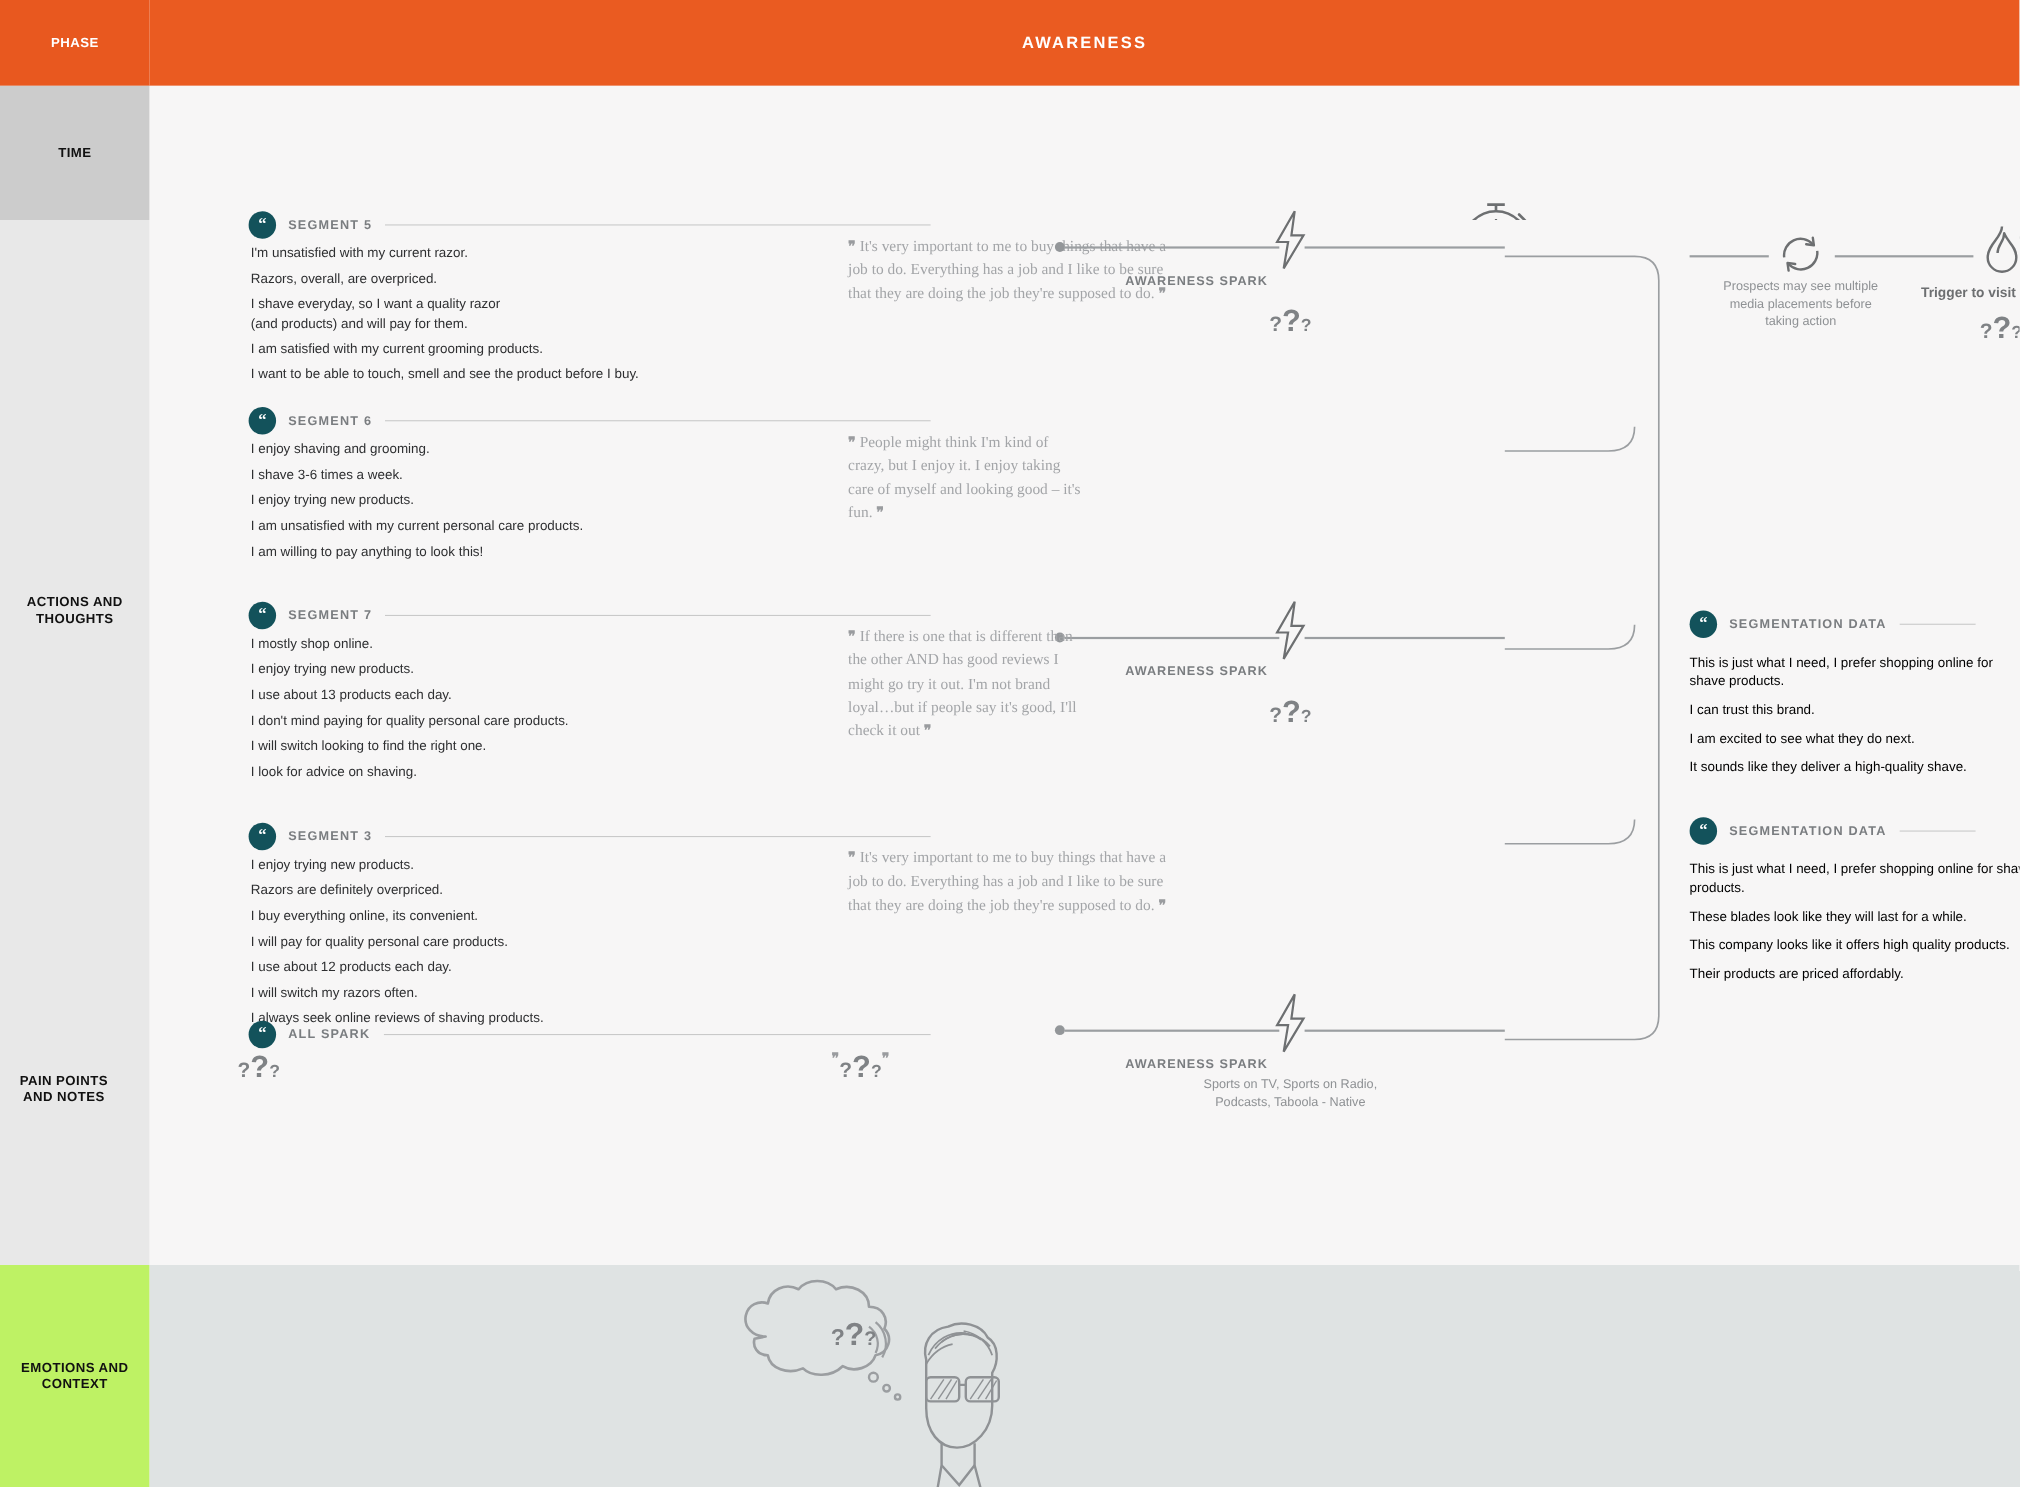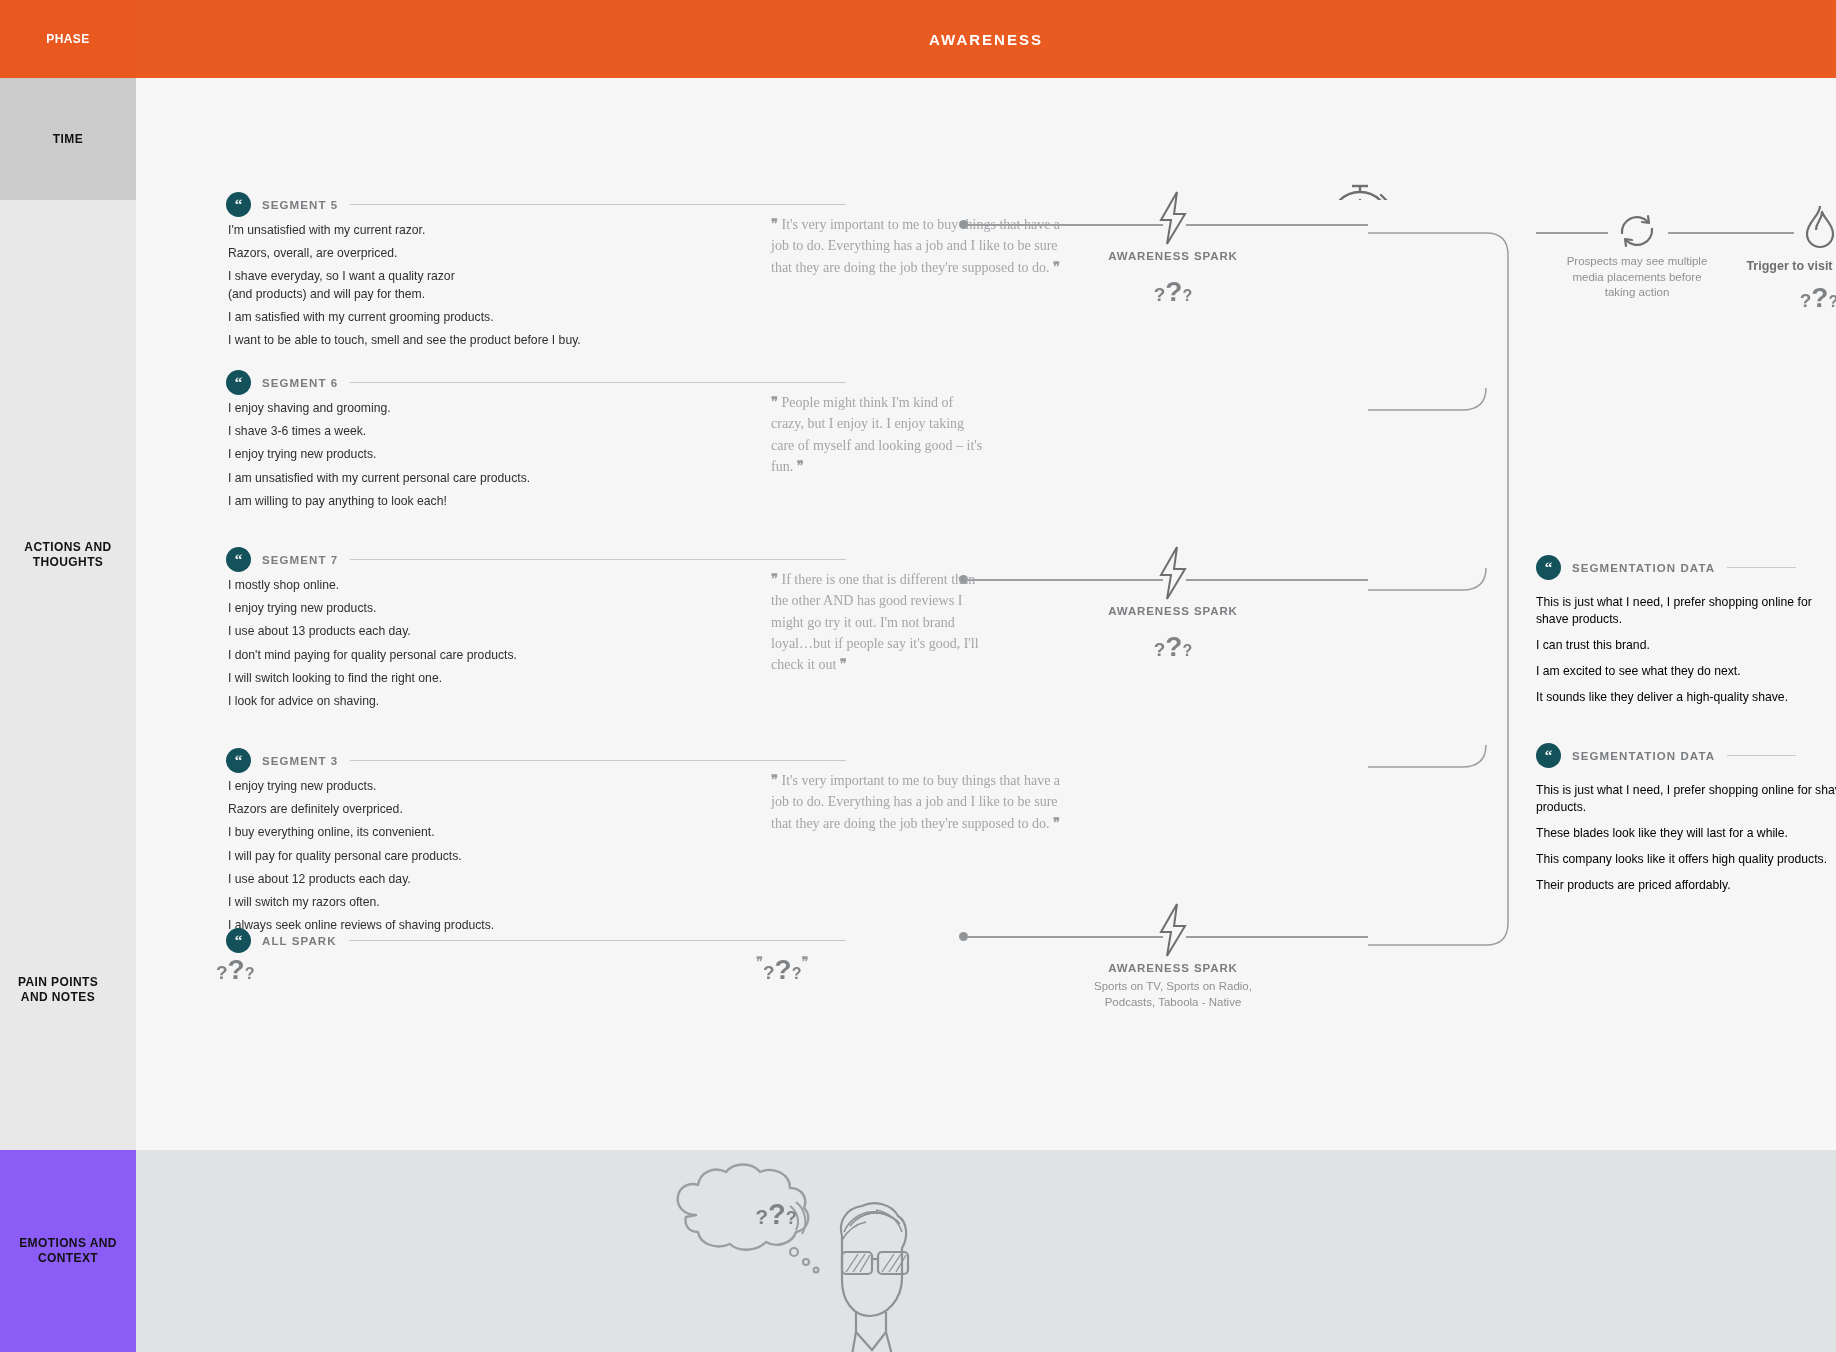--- a/index.html
+++ b/index.html
@@ -17,21 +17,21 @@
     position: absolute; left: 0; width: 136px;
     display: flex; align-items: center; justify-content: center;
     text-align: center;
     font-weight: bold; letter-spacing: .4px; line-height: 1.25;
   }
   .rail-phase { top: 0; height: 78px; background: #e8581f; color: #fff; font-size: 12px; }
   .rail-time  { top: 78px; height: 122px; background: #cccccc; color: #111; font-size: 12px; }
   .rail-actions { top: 200px; height: 950px; background: #e8e8e8; color: #111; font-size: 12px; }
   .rail-actions .rail-inner { position: absolute; top: 340px; left: 0; width: 136px; }
   .rail-actions .rail-inner2 { position: absolute; top: 775px; left: 0; width: 116px; }
-  .rail-emotions { top: 1150px; height: 202px; background: #8b5cf6; color: #111; font-size: 12px; }
+  .rail-emotions { top: 1150px; height: 202px; background: #bef264; color: #111; font-size: 12px; }
 
   
   .phase-band {
     position: absolute; left: 136px; top: 0; width: 1700px; height: 78px;
     background: #ea5b21;
     display: flex; align-items: center; justify-content: center;
   }
   .phase-band-title {
     color: #fff; font-size: 15px; font-weight: bold; letter-spacing: 2px;
   }
@@ -80,21 +80,21 @@
     font-family: "Liberation Sans", sans-serif;
     font-weight: bold; font-size: 13px; color: #9a9c9f; vertical-align: top;
   }
 
   
   .spark-dot { position: absolute; width: 9px; height: 9px; border-radius: 50%; background: #939699; }
   .spark-line-l { position: absolute; height: 1.5px; background: #9b9ea1; }
   .spark-line-r { position: absolute; height: 1.5px; background: #9b9ea1; }
   .spark-icon { position: absolute; width: 40px; height: 56px; }
   .spark-label {
-    position: absolute; width: 300px; text-align: center;
+    position: absolute; width: 300px; text-align: left;
     font-size: 11.5px; font-weight: bold; color: #7a7d80; letter-spacing: .9px;
   }
   .spark-sub {
     position: absolute; width: 300px; text-align: center;
     font-size: 11.5px; color: #8e9194; line-height: 1.35;
   }
   .qmarks {
     position: absolute; width: 300px; text-align: center;
     color: #7f8285; font-weight: bold; white-space: nowrap;
   }
@@ -239,21 +239,21 @@
       <div class="seg-head">
         <div class="quote-badge">“</div>
         <div class="seg-title">SEGMENT 6</div>
         <div class="seg-rule"></div>
       </div>
       <ul class="seg-list">
         <li>I enjoy shaving and grooming.</li>
         <li>I shave 3-6 times a week.</li>
         <li>I enjoy trying new products.</li>
         <li>I am unsatisfied with my current personal care products.</li>
-        <li>I am willing to pay anything to look each!</li>
+        <li>I am willing to pay anything to look this!</li>
       </ul>
       <div class="seg-quote" style="width:218px;">
         <span class="qm">❞</span>
         <span>People might think I'm kind of crazy, but I enjoy it. I enjoy taking care of myself and looking good – it's fun.</span>
         <span class="qm">❞</span>
       </div>
       <div class="spark-dot" style="left:823px; top:205px;"></div>
       <div class="spark-line-l" style="left:832px; top:209px; width:195px;"></div>
       <div class="spark-line-r" style="left:1050px; top:209px; width:182px;"></div>
       <div class="spark-icon" style="left:1017px; top:175px;">

